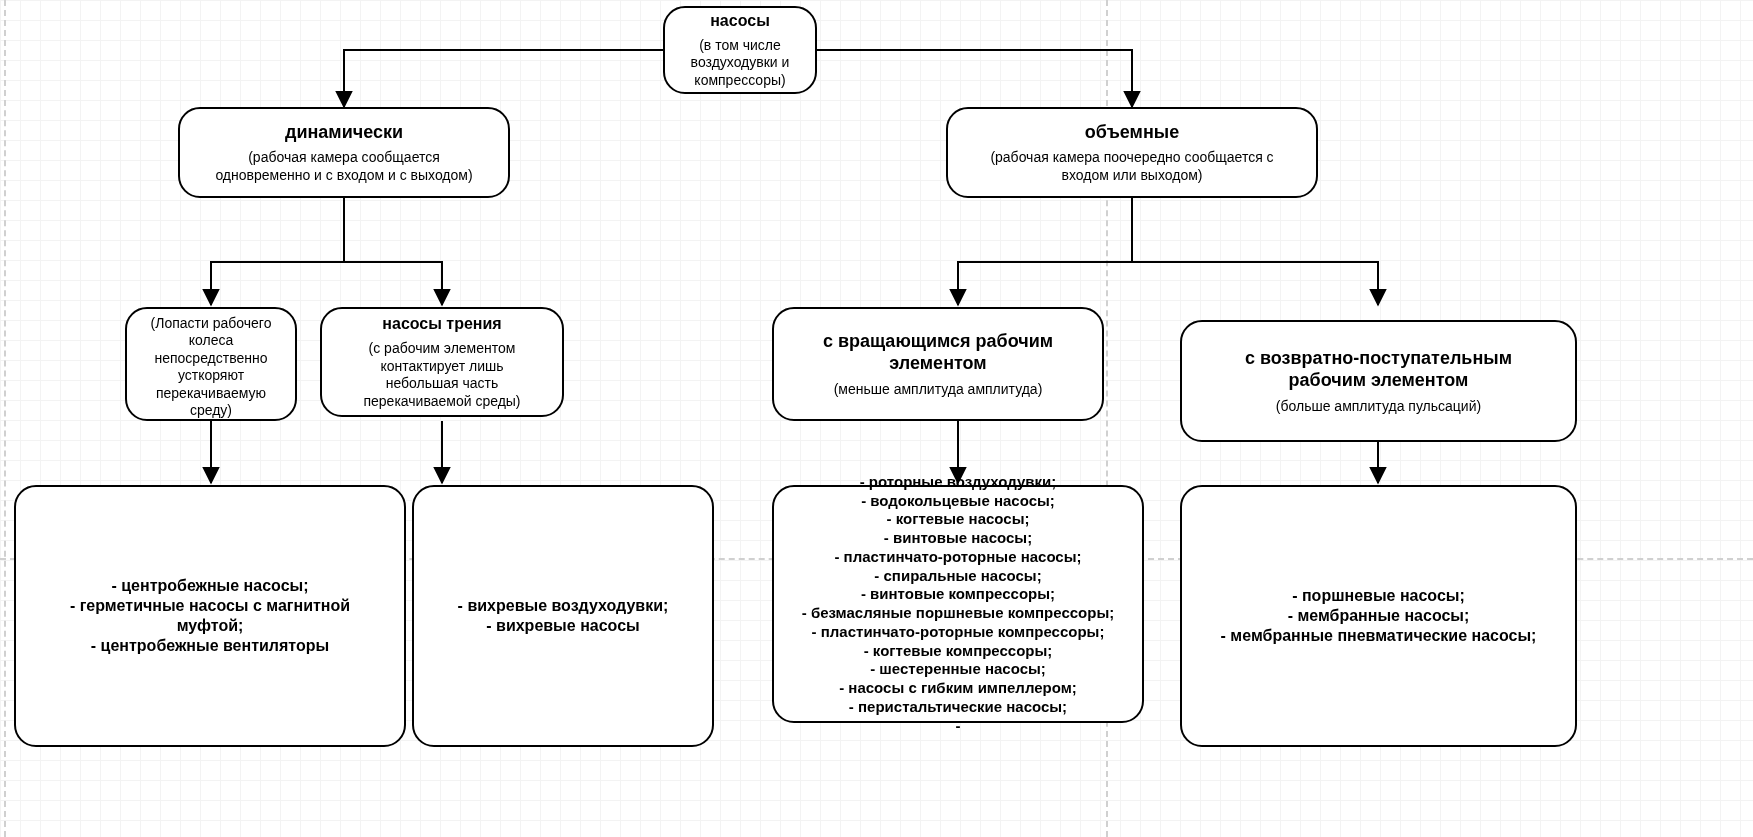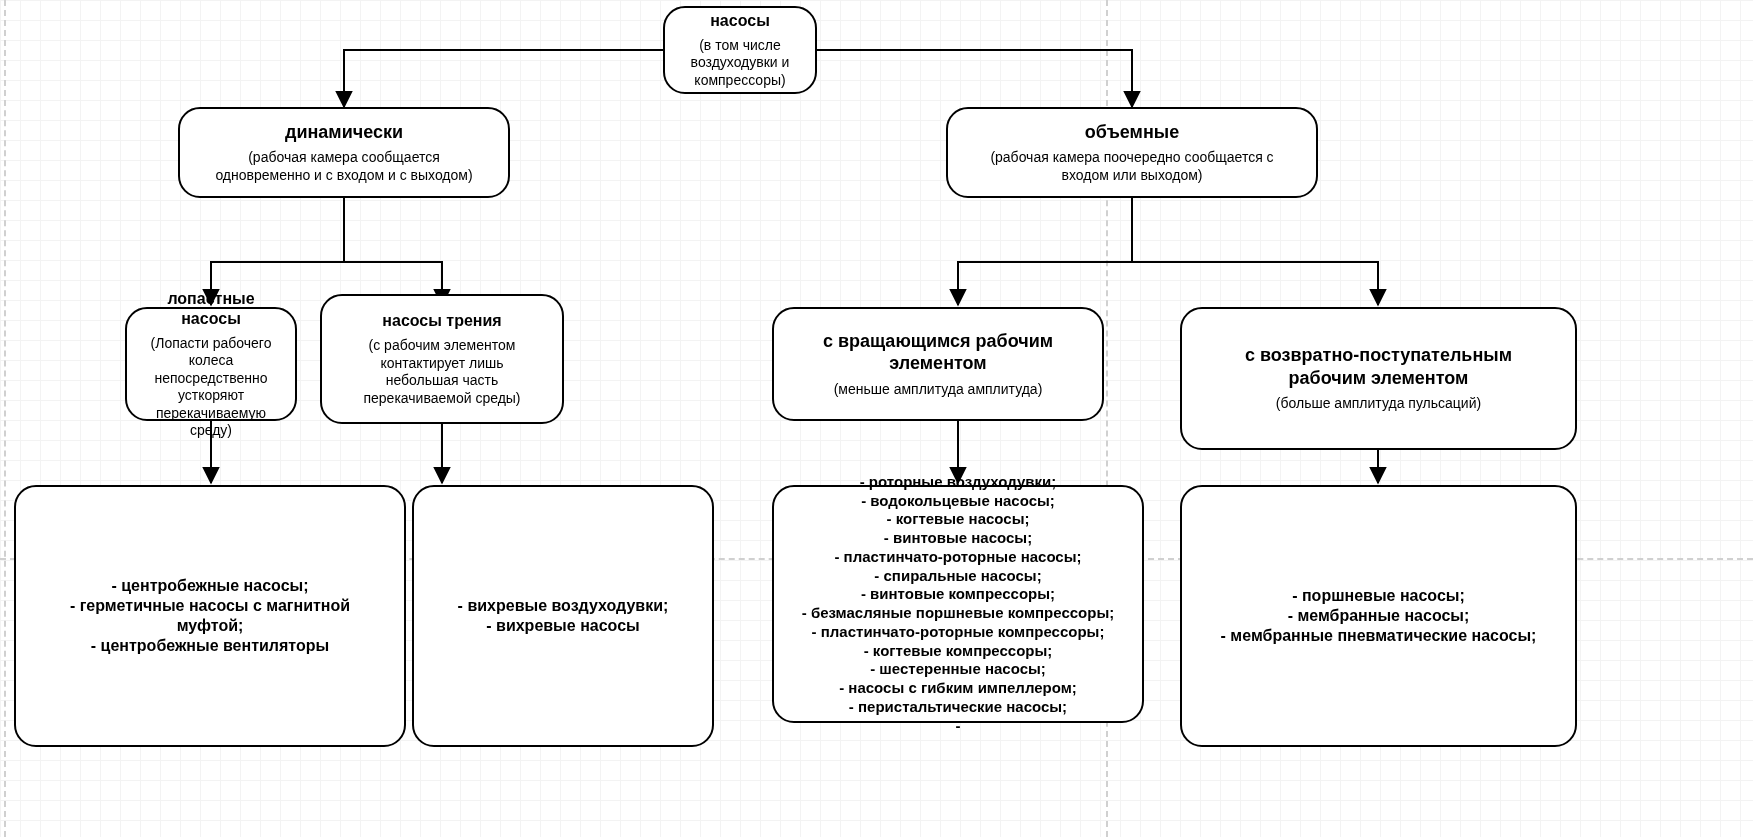--- a/index.html
+++ b/index.html
@@ -88,35 +88,34 @@
   <div class="title">динамически</div>
   <div class="sub">(рабочая камера сообщается одновременно и с входом и с выходом)</div>
 </div>
 
 <div class="node" style="left:946px;top:107px;width:372px;height:91px">
   <div class="title">объемные</div>
   <div class="sub">(рабочая камера поочередно сообщается с входом или выходом)</div>
 </div>
 
 <div class="node" style="left:125px;top:307px;width:172px;height:114px">
-  <div class="title sm">лопастные насосы</div>
   <div class="sub">(Лопасти рабочего колеса непосредственно усткоряют перекачиваемую среду)</div>
 </div>
 
-<div class="node" style="left:320px;top:294px;width:244px;height:130px">
+<div class="node" style="left:320px;top:307px;width:244px;height:110px">
   <div class="title sm">насосы трения</div>
   <div class="sub">(с рабочим элементом контактирует лишь небольшая часть перекачиваемой среды)</div>
 </div>
 
 <div class="node" style="left:772px;top:307px;width:332px;height:114px">
   <div class="title">с вращающимся рабочим элементом</div>
   <div class="sub">(меньше амплитуда амплитуда)</div>
 </div>
 
-<div class="node" style="left:1180px;top:307px;width:397px;height:143px">
+<div class="node" style="left:1180px;top:320px;width:397px;height:122px">
   <div class="title">с возвратно-поступательным рабочим элементом</div>
   <div class="sub">(больше амплитуда пульсаций)</div>
 </div>
 
 <div class="node" style="left:14px;top:485px;width:392px;height:262px">
   <div class="list">- центробежные насосы;
 - герметичные насосы с магнитной муфтой;
 - центробежные вентиляторы</div>
 </div>
 

